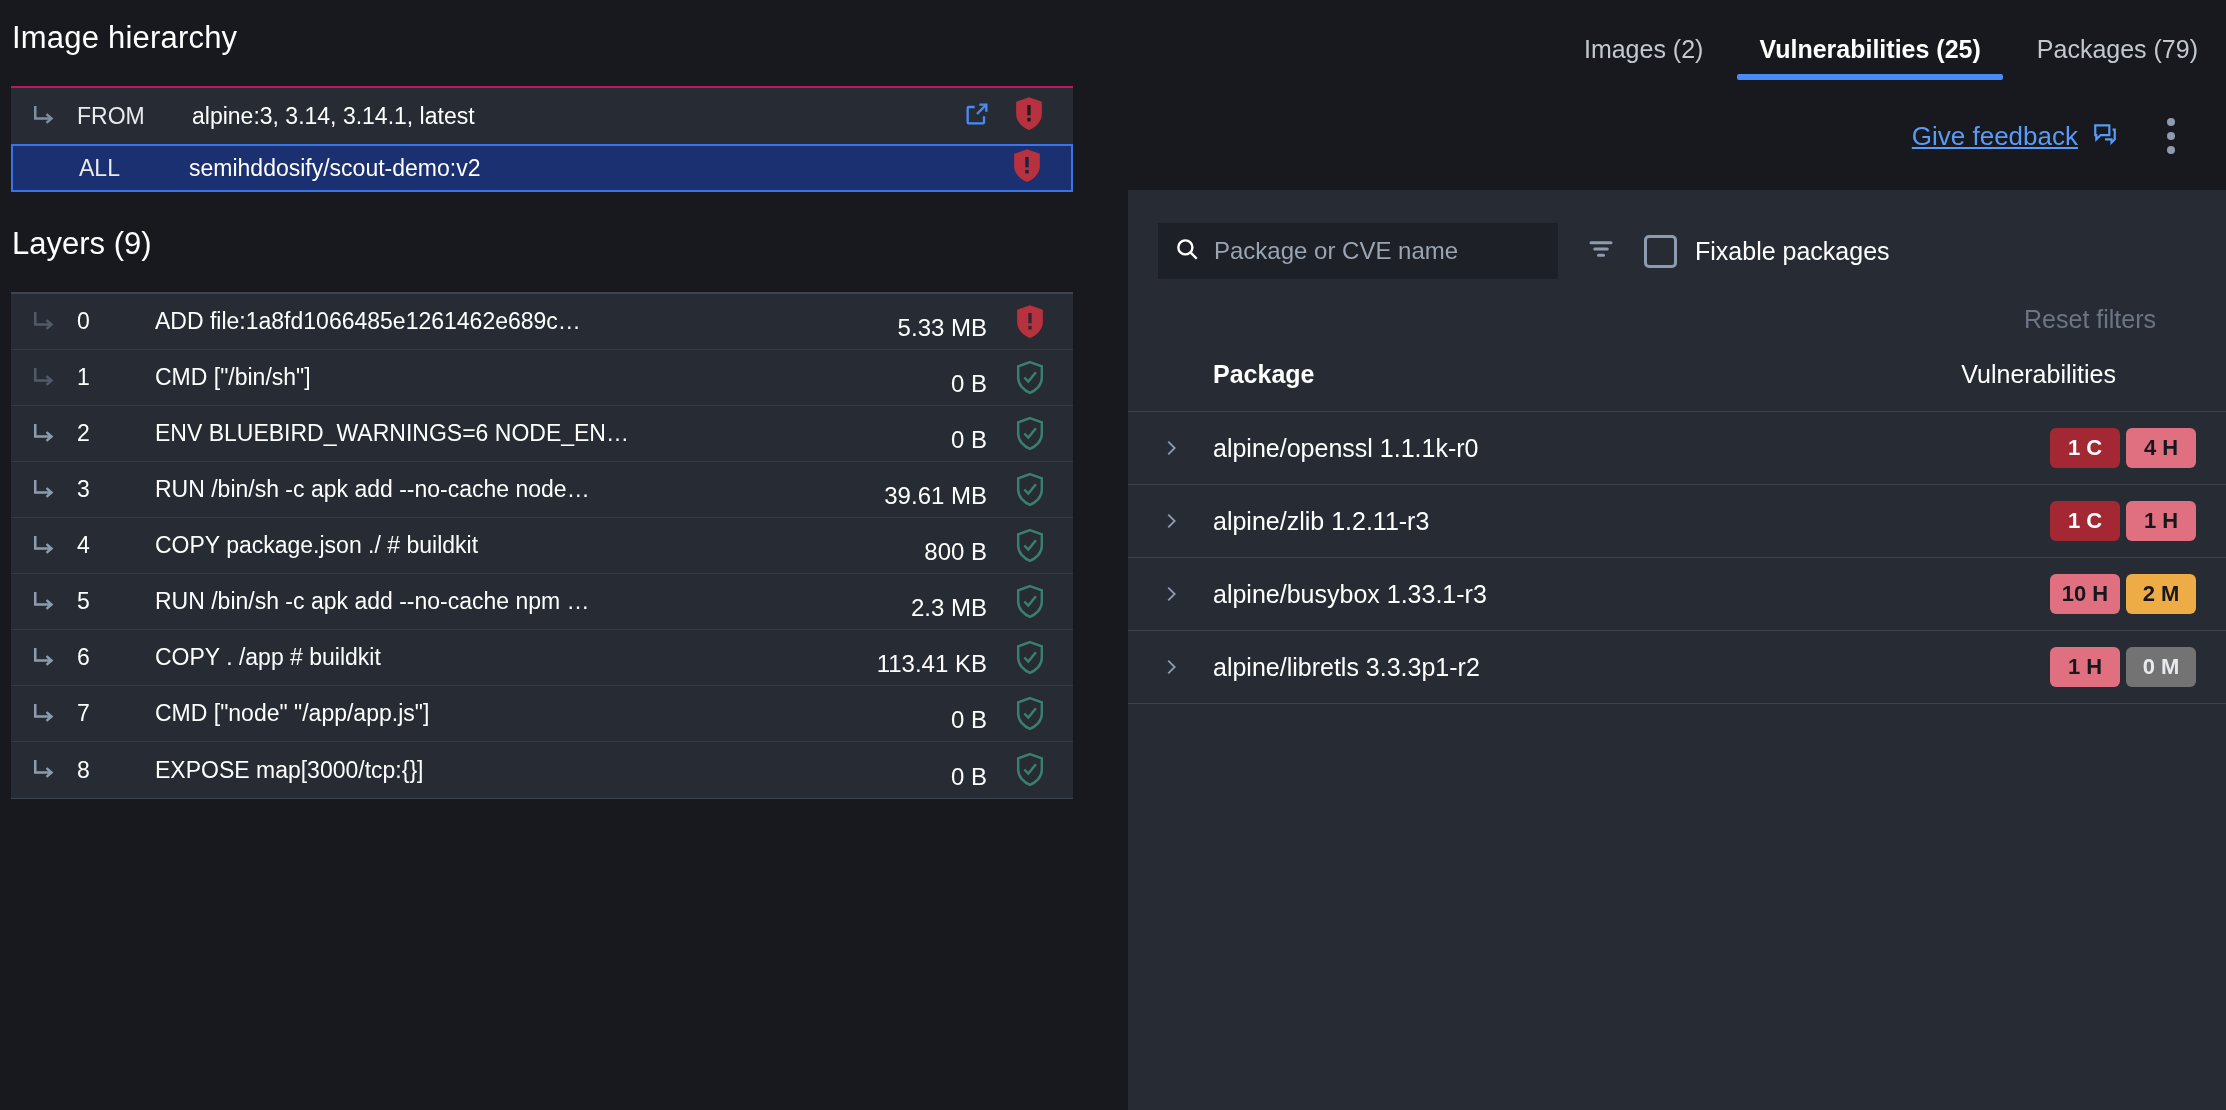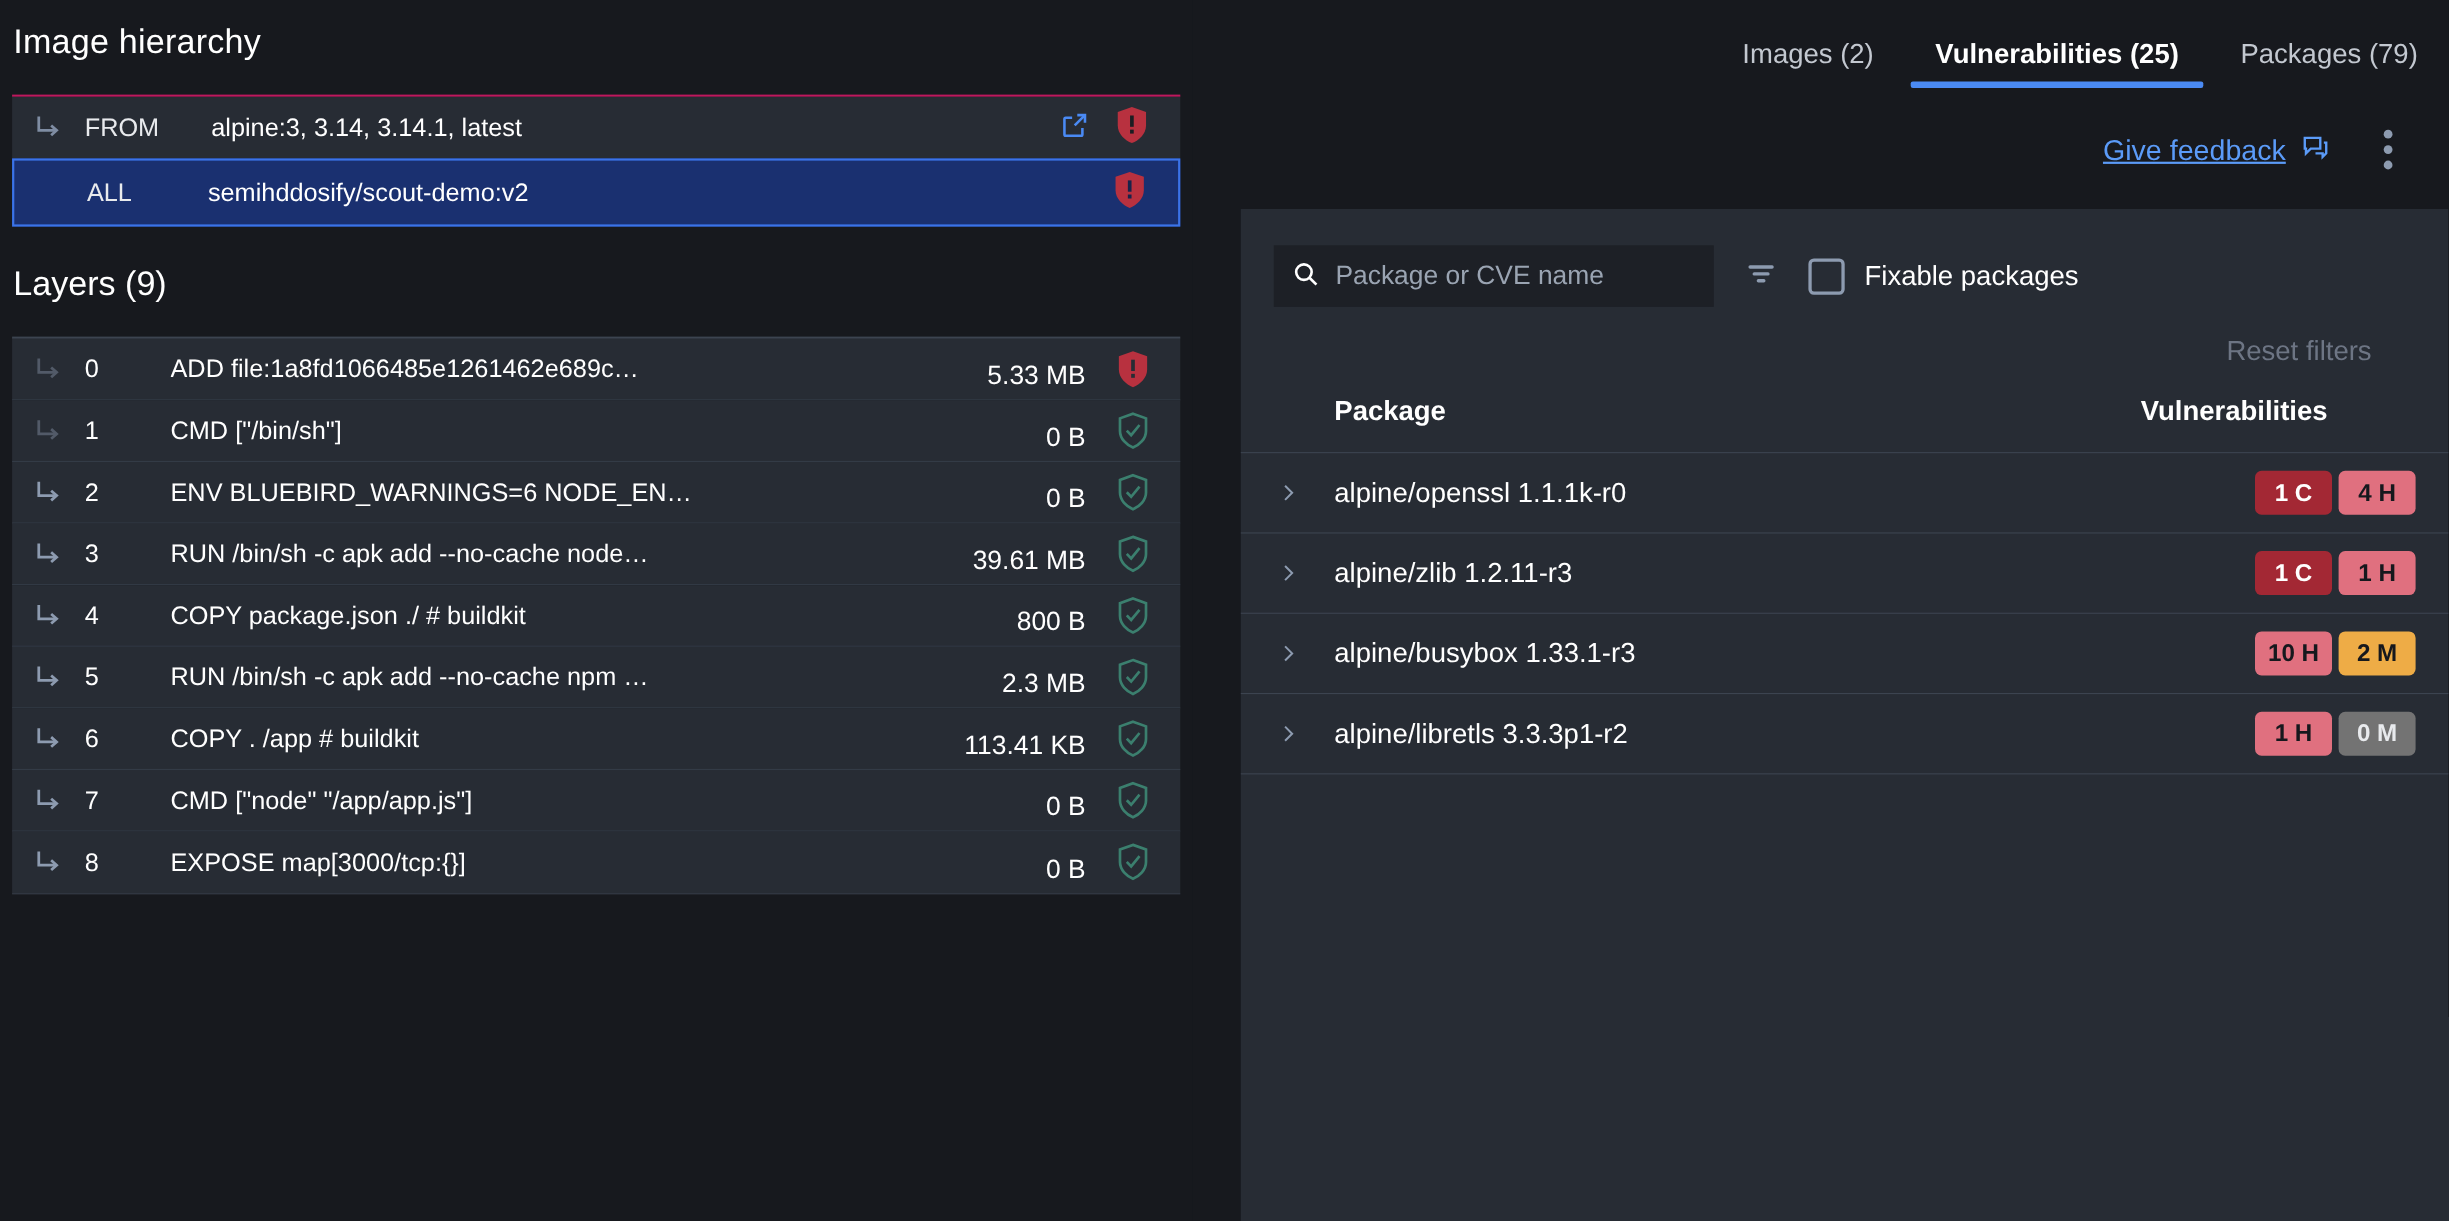--- a/index.html
+++ b/index.html
@@ -40,21 +40,21 @@
   .hier-row {
     display: flex;
     align-items: center;
     height: 56px;
     background: #272c34;
     padding: 0 0 0 0;
   }
   .hier-row.selected {
     background: #1a3070;
     border: 2px solid #3b73e8;
-    height: 62px;
+    height: 48px;
   }
   .hier-arrow {
     width: 66px;
     display: flex; align-items: center; justify-content: center;
     flex: 0 0 66px;
   }
   .hier-kw {
     font-size: 23px; color: #e8eaed;
     width: 105px; flex: 0 0 105px;
   }
@@ -214,21 +214,21 @@
     display: flex; align-items: center;
     padding: 26px 0 22px 0;
     border-bottom: 1px solid #3c4450;
   }
   .th-pkg {
     font-size: 25px; color: #ffffff; font-weight: 700;
     padding-left: 85px;
     flex: 1 1 auto;
   }
   .th-vuln {
-    font-size: 25px; color: #ffffff; font-weight: 700;
+    font-size: 25px; color: #ffffff; font-weight: 400;
     padding-right: 110px;
     text-align: right;
   }
 
   .pkg-row {
     display: flex; align-items: center;
     height: 73px;
     border-bottom: 1px solid #3c4450;
   }
   .chev {

